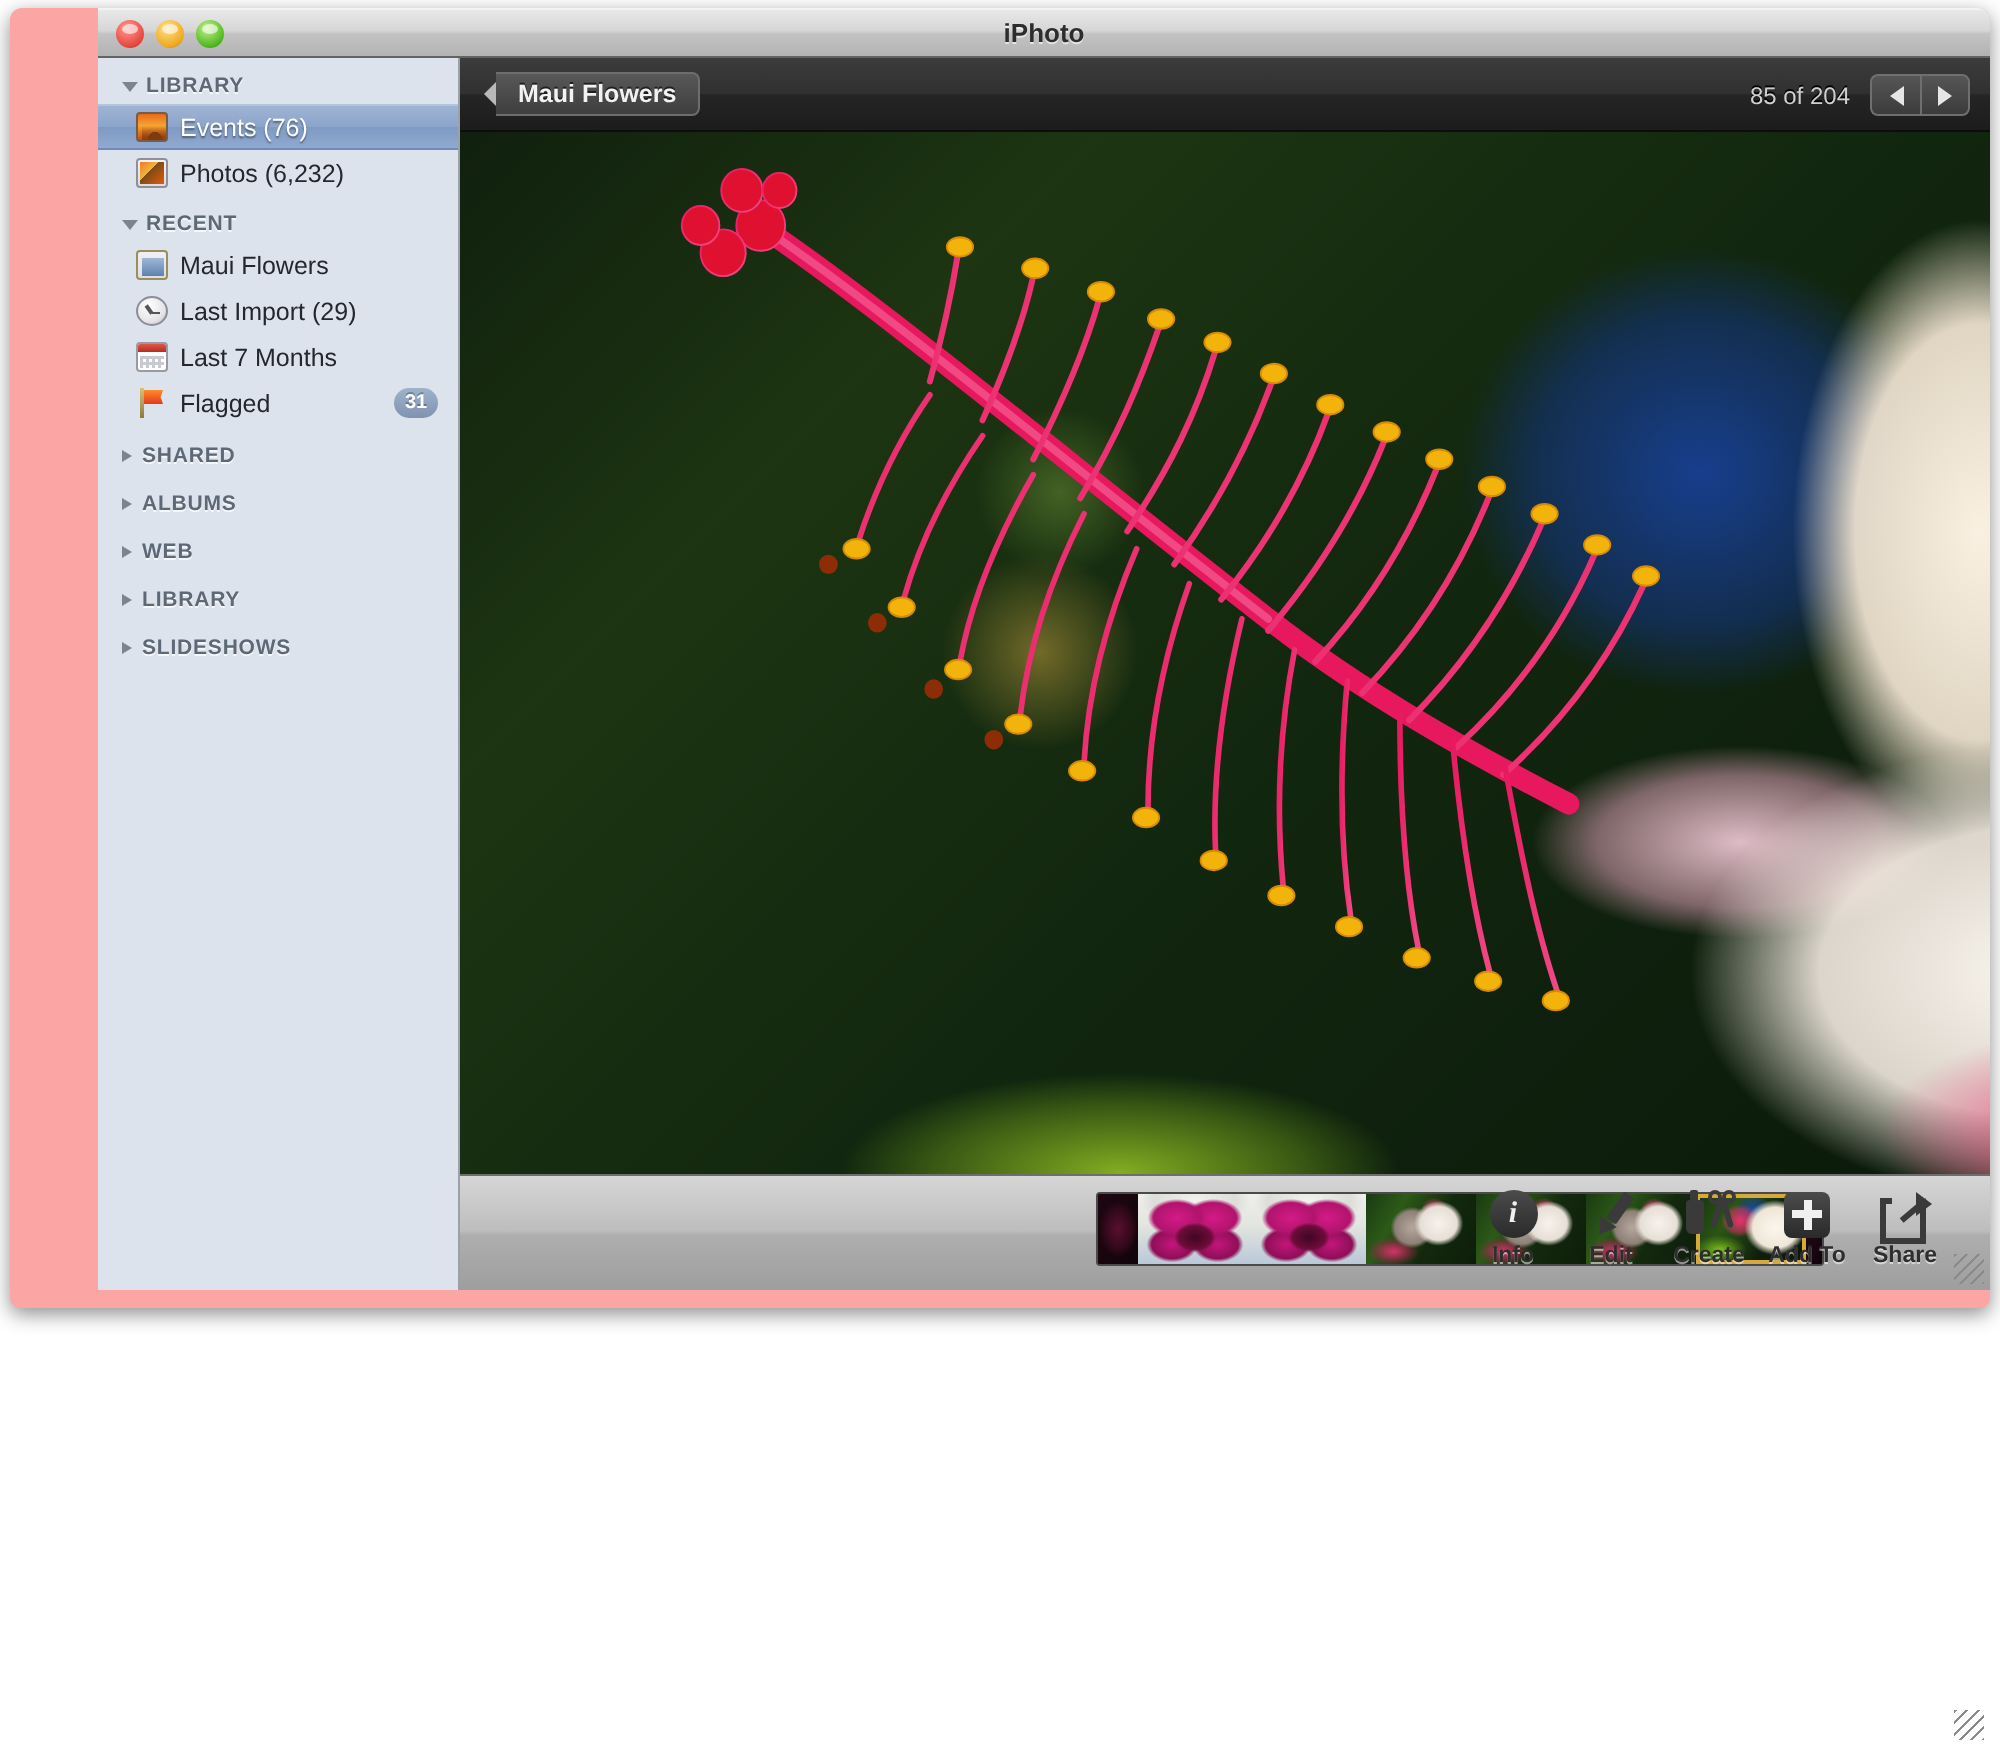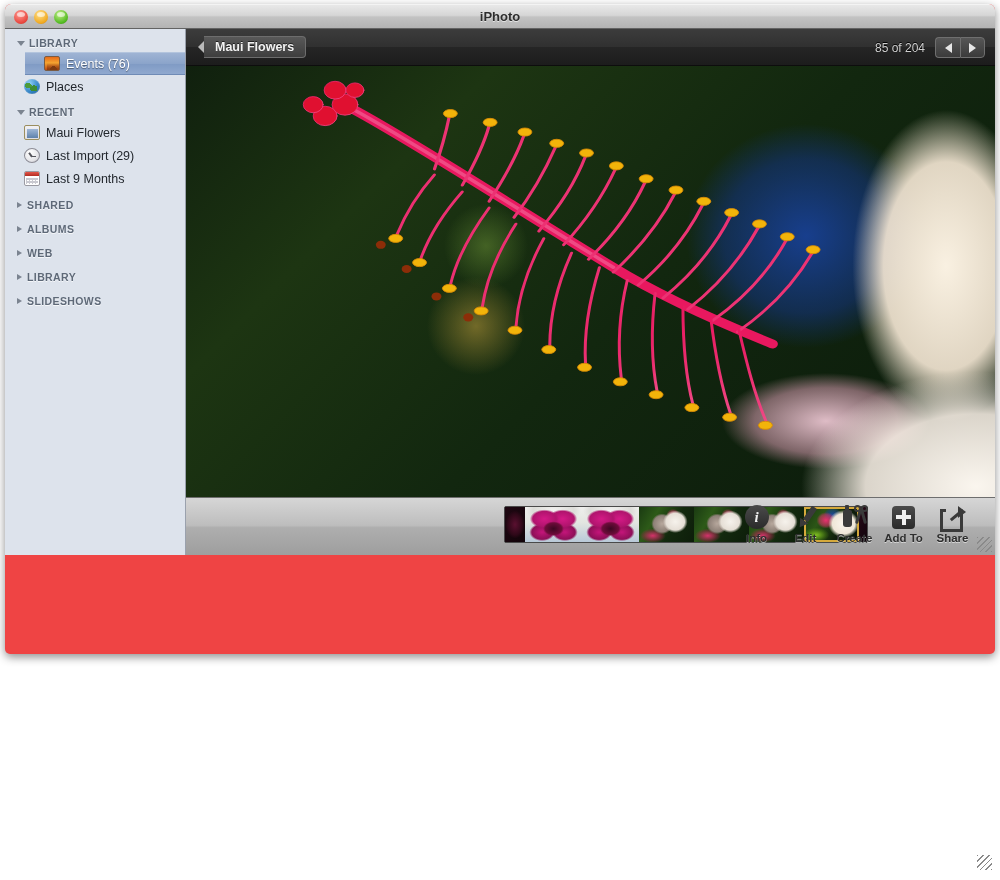--- a/index.html
+++ b/index.html
@@ -12,21 +12,22 @@
   }
 
   
   #app-window {
     position: absolute;
     left: 5px; top: 4px;
     width: 990px; height: 650px;
     border-radius: 6px 6px 5px 5px;
     overflow: hidden;
     box-shadow: 0 3px 10px rgba(0,0,0,.45);
-    background: #ef4444;
+    background: #fca5a5;
+    padding-left: 44px;
   }
 
   
   #titlebar {
     position: relative;
     height: 25px;
     background: linear-gradient(to bottom,#e8e8e8 0%,#d6d6d6 45%,#c3c3c3 52%,#b3b3b3 100%);
     border-bottom: 1px solid #636363;
     border-top: 1px solid #f3f3f3;
   }
@@ -42,21 +43,21 @@
   .light::after {
     content:''; position:absolute; left:3px; top:1.5px;
     width:8px; height:5px; border-radius:50%;
     background: rgba(255,255,255,.6);
   }
   .light.red   { background: radial-gradient(circle at 40% 30%, #ff9a92, #e8453c 70%, #a52820); }
   .light.amber { background: radial-gradient(circle at 40% 30%, #ffe08a, #f0a81e 70%, #b06d06); }
   .light.green { background: radial-gradient(circle at 40% 30%, #c4f08a, #4fb81d 70%, #2d7c0c); }
 
   
-  #window-body { display: flex; height: 526px; }
+  #window-body { display: flex; height: 616px; }
 
   
   #sidebar {
     width: 181px;
     background: #dde3ec;
     border-right: 1px solid #9aa1ad;
     padding-top: 5px;
     overflow: hidden;
     position: relative;
   }
@@ -84,21 +85,20 @@
     height: 23px; padding-left: 19px;
     font-size: 12.5px; color: #23282e;
     position: relative;
   }
   .sb-item.selected {
     background: linear-gradient(to bottom,#9fb4d4 0%,#8ba4ca 50%,#7f9ac4 51%,#90a9cf 100%);
     color: #fff;
     text-shadow: 0 1px 1px rgba(0,0,0,.45);
     border-top: 1px solid #b3c4dd;
     border-bottom: 1px solid #6f8bb6;
-    margin-left: 20px;
   }
   .sb-label { padding-left: 6px; }
   .sb-icon { width: 16px; height: 15px; flex: 0 0 16px; position: relative; }
 
   
   .ic-events {
     border-radius: 2px; border: 1px solid #7a5c44;
     background: linear-gradient(to bottom,#e86a18 0%,#f5a531 45%,#bf4a12 100%);
     overflow:hidden;
   }
@@ -408,39 +408,44 @@
 
       <div class="section-head">
         <span class="disclose open"></span>
         <span>LIBRARY</span>
       </div>
       <div class="sb-item selected">
         <span class="sb-icon ic-events"></span>
         <span class="sb-label">Events (76)</span>
       </div>
       <div class="sb-item">
-        <span class="sb-icon ic-places"></span>
-        <span class="sb-label">Places</span>
+        <span class="sb-icon ic-photos"></span>
+        <span class="sb-label">Photos (6,232)</span>
       </div>
 
       <div class="section-head" style="margin-top:5px">
         <span class="disclose open"></span>
         <span>RECENT</span>
       </div>
       <div class="sb-item">
         <span class="sb-icon ic-event-sm"></span>
         <span class="sb-label">Maui Flowers</span>
       </div>
       <div class="sb-item">
         <span class="sb-icon ic-clock"></span>
         <span class="sb-label">Last Import (29)</span>
       </div>
       <div class="sb-item">
         <span class="sb-icon ic-cal"></span>
-        <span class="sb-label">Last 9 Months</span>
+        <span class="sb-label">Last 7 Months</span>
+      </div>
+      <div class="sb-item">
+        <span class="sb-icon ic-flag"></span>
+        <span class="sb-label">Flagged</span>
+        <span class="badge">31</span>
       </div>
 
       <div class="section-head" style="margin-top:6px">
         <span class="disclose"></span>
         <span>SHARED</span>
       </div>
       <div class="section-head" style="margin-top:6px">
         <span class="disclose"></span>
         <span>ALBUMS</span>
       </div>

